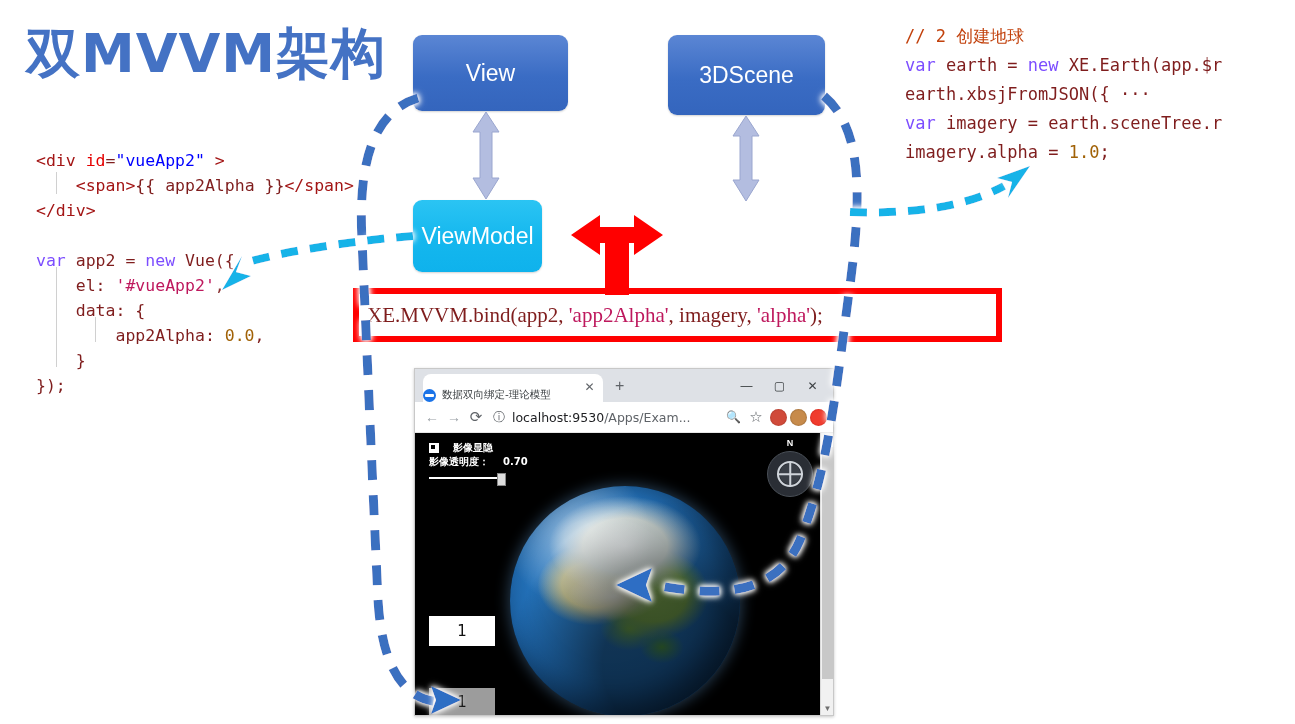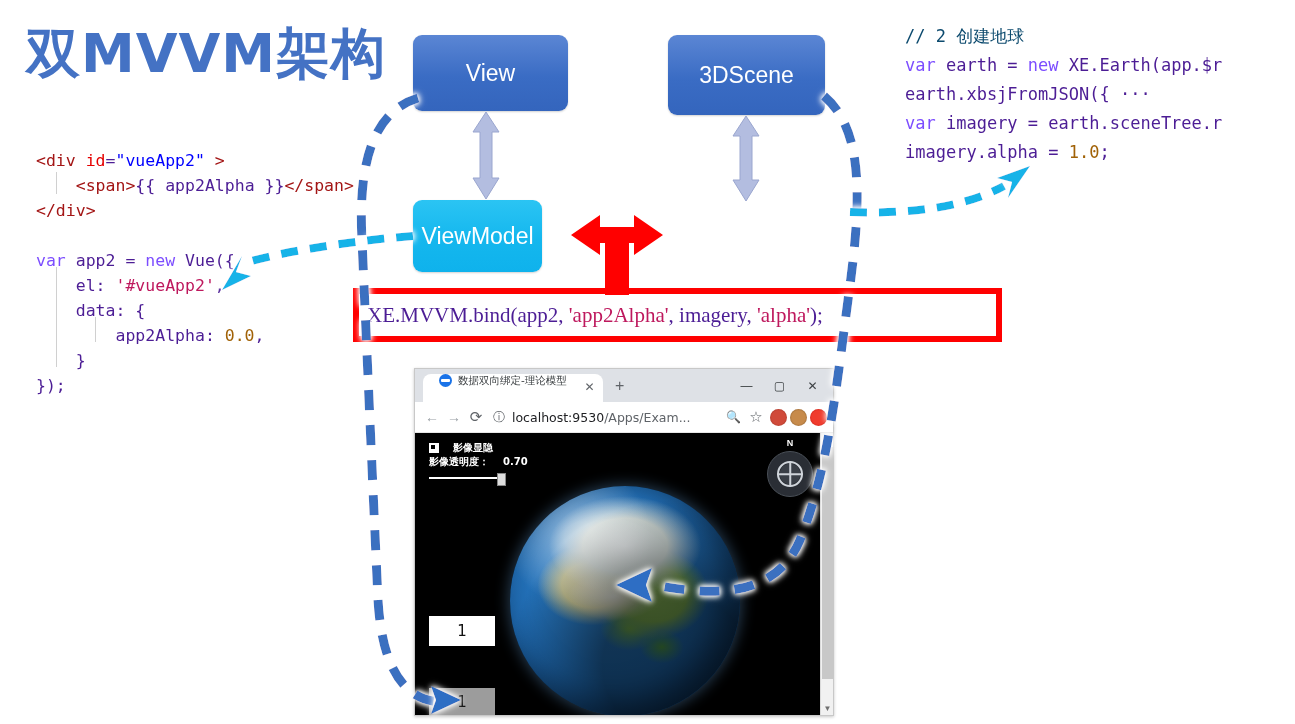--- a/index.html
+++ b/index.html
@@ -16,22 +16,22 @@
   .code{position:absolute;font-family:"DejaVu Sans Mono","Liberation Mono",monospace;
         font-size:16.5px;line-height:25px;white-space:pre;color:#1f1f1f;}
   .code-left{left:36px;top:148px;}
   .code-right{left:905px;top:22px;font-size:17px;line-height:29px;}
   .tok-tag{color:#a31515;}
   .tok-attr{color:#e50000;}
   .tok-str{color:#0000ff;}
   .tok-str2{color:#be185d;}
   .tok-kw{color:#7c4dff;}
   .tok-num{color:#a16207;margin-top:47px;}
-  .tok-cmt{color:#0c4a6e;}
-  .tok-plain{color:#4c1d95;}
+  .tok-cmt{color:#c2410c;}
+  .tok-plain{color:#7f1d1d;}
   .indent-guide{position:absolute;width:1px;background:#d0d0d0;}
 
   
   .nbox{position:absolute;border-radius:9px;display:flex;align-items:center;
         justify-content:center;color:#ffffff;font-size:23px;
         font-family:"Liberation Sans",sans-serif;}
   .nbox.dark{background:linear-gradient(180deg,#5b86d4 0%,#3a6cc4 55%,#3465bd 100%);
              box-shadow:0 1px 2px rgba(0,0,0,.18);}
   .nbox.cyan{background:linear-gradient(180deg,#2bc4f3 0%,#14b7ee 55%,#0fb2ec 100%);
              box-shadow:0 1px 2px rgba(0,0,0,.18);}
@@ -46,22 +46,22 @@
           display:flex;align-items:center;}
   .redbox .rtxt{font-family:Liberation Serif, serif;
           font-size:21px;white-space:pre;padding-left:8px;color:#1f1f1f;}
 
   
   .browser{position:absolute;left:414px;top:368px;width:420px;height:348px;
            background:#ffffff;border:1px solid #c8c8c8;box-sizing:border-box;
            box-shadow:0 1px 3px rgba(0,0,0,.22);overflow:hidden;}
   .tabbar{position:relative;height:33px;background:#dee1e6;}
   .tab{position:absolute;left:8px;top:5px;width:180px;height:28px;
-       background:#fff;border-radius:8px 8px 0 0;display:flex;align-items:flex-start;
-       padding:0 16px;box-sizing:border-box;}
+       background:#fff;border-radius:8px 8px 0 0;display:flex;align-items:flex-end;
+       padding:0 0;box-sizing:border-box;}
   .tab .favicon{width:13px;height:13px;border-radius:50%;background:#1a73e8;
        margin-right:6px;flex:0 0 auto;position:relative;}
   .tab .favicon::after{content:"";position:absolute;left:2px;top:5px;width:9px;height:3px;
        background:#fff;border-radius:1px;}
   .tab .ttl{font-size:10.5px;color:#3c4043;white-space:nowrap;overflow:hidden;
        font-family:"DejaVu Sans","Liberation Sans",sans-serif;}
   .tab .tclose{position:absolute;right:8px;top:8px;width:11px;height:11px;color:#5f6368;
        font-size:12px;line-height:11px;text-align:center;}
   .newtab{position:absolute;left:200px;top:9px;font-size:16px;color:#5f6368;line-height:16px;}
   .wctl{position:absolute;top:6px;display:flex;gap:0;right:4px;}

